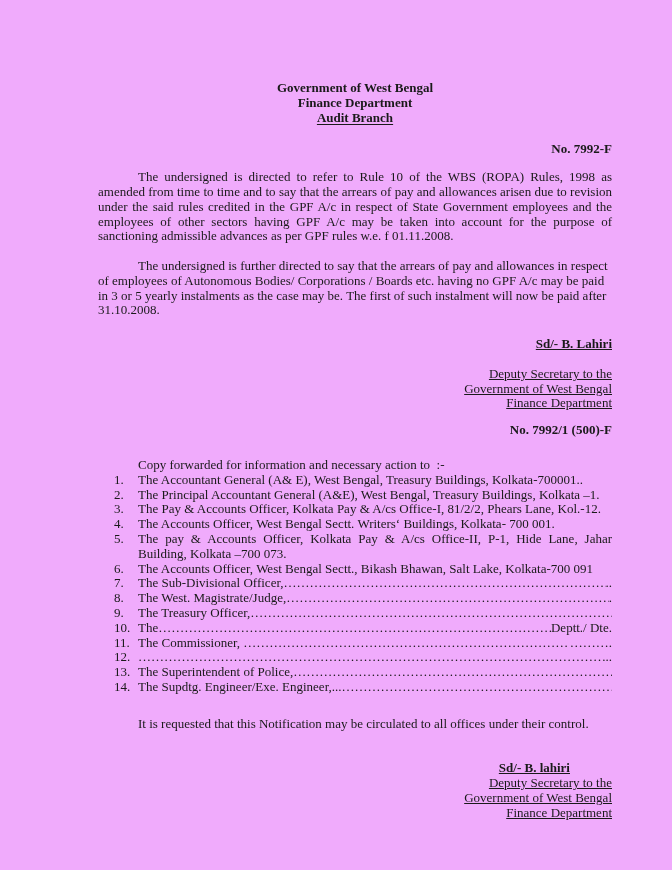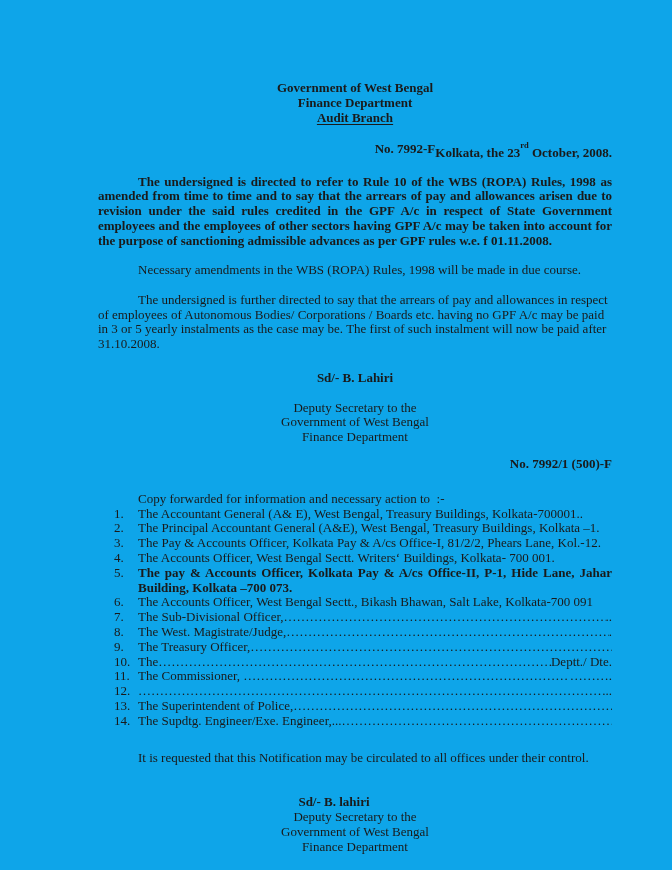--- a/index.html
+++ b/index.html
@@ -1,42 +1,42 @@
 <!DOCTYPE html>
 <html><head>
 <meta charset="utf-8">
 <style>
   html,body { margin:0; padding:0; background:#888; }
   .page {
     position: relative;
     width: 672px;
     height: 870px;
     margin: 0 auto;
-    background: #0ea5e9;
+    background: #f0abfc;
     box-sizing: border-box;
     padding: 81px 60px 0 98px;
     font-family: "Liberation Serif", "DejaVu Serif", serif;
     font-size: 13px;
     line-height: 14.8px;
     color: #1a1a1a;
     overflow: hidden;
   }
   .doc-header { text-align: center; font-weight: bold; }
   .underline { text-decoration: underline; text-underline-offset: 2px; }
   .ref-row { display: flex; justify-content: flex-end; font-weight: bold; }
   .ref-row1 { margin-top: 17px; }
   .ref-row2 { margin-top: 12px; }
   .date2 { padding-right: 20px; }
   sup.ord { font-size: 8.5px; position: relative; top: -4.5px; font-weight: bold; letter-spacing: 0; }
   p { margin: 0; }
   .indent { text-indent: 40px; }
-  .justify { text-align: justify; font-weight: bold; }
+  .justify { text-align: justify; }
   .para1 { margin-top: 13px; }
   .gap { margin-top: 14.8px; }
-  .sig { text-align: center; }
+  .sig { text-align: right; text-decoration: underline; }
   .sig1 { margin-top: 19px; }
   .sig1 .sig-name { margin-bottom: 14.8px; }
   .sig2 { margin-top: 30px; }
   .sig2 .sig-name { padding-right: 42px; }
   .sig-name { font-weight: bold; }
   .copy-line { margin-top: 20px; }
   .closing { margin-top: 22px; }
   ol.rcpt-list { list-style: none; margin: 0; padding: 0; }
   li.rcpt { display: flex; }
   .num { flex: 0 0 40px; width: 40px; box-sizing: border-box; padding-left: 16px; }
@@ -53,25 +53,23 @@
 <div class="page">
 
   <header class="doc-header">
     <div>Government of West Bengal</div>
     <div>Finance Department</div>
     <div class="underline">Audit Branch</div>
   </header>
 
   <div class="ref-row ref-row1">
     <span>No. 7992-F</span>
-    <span><span>Kolkata, the 23</span><sup class="ord">rd</sup><span> October, 2008.</span></span>
   </div>
 
   <p class="indent justify para1">The undersigned is directed to refer to Rule 10 of the WBS (ROPA) Rules, 1998 as amended from time to time and to say that the arrears of pay and allowances arisen due to revision under the said rules credited in the GPF A/c in respect of State Government employees and the employees of other sectors having GPF A/c may be taken into account for the purpose of sanctioning admissible advances as per GPF rules w.e. f 01.11.2008.</p>
-  <p class="indent gap">Necessary amendments in the WBS (ROPA) Rules, 1998 will be made in due course.</p>
   <p class="indent gap">The undersigned is further directed to say that the arrears of pay and allowances in respect of employees of Autonomous Bodies/ Corporations / Boards etc. having no GPF A/c may be paid in 3 or 5 yearly instalments as the case may be. The first of such instalment will now be paid after 31.10.2008.</p>
 
   <div class="sig sig1">
     <div class="sig-name">Sd/- B. Lahiri</div>
     <div>Deputy Secretary to the</div>
     <div>Government of West Bengal</div>
     <div>Finance Department</div>
   </div>
 
   <div class="ref-row ref-row2">

